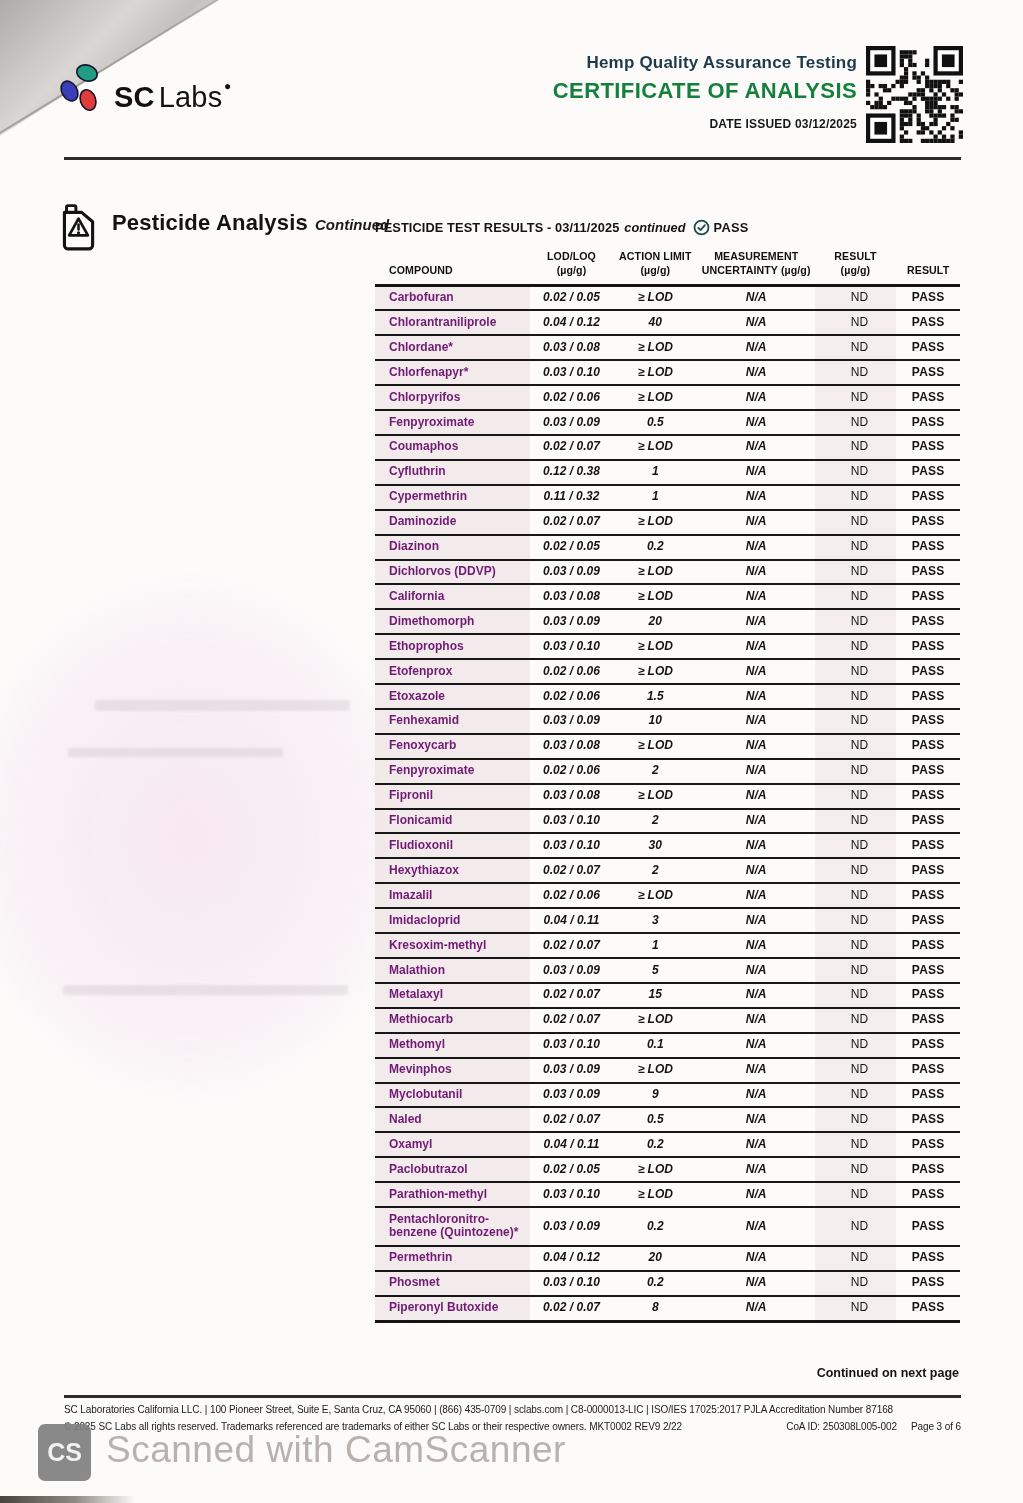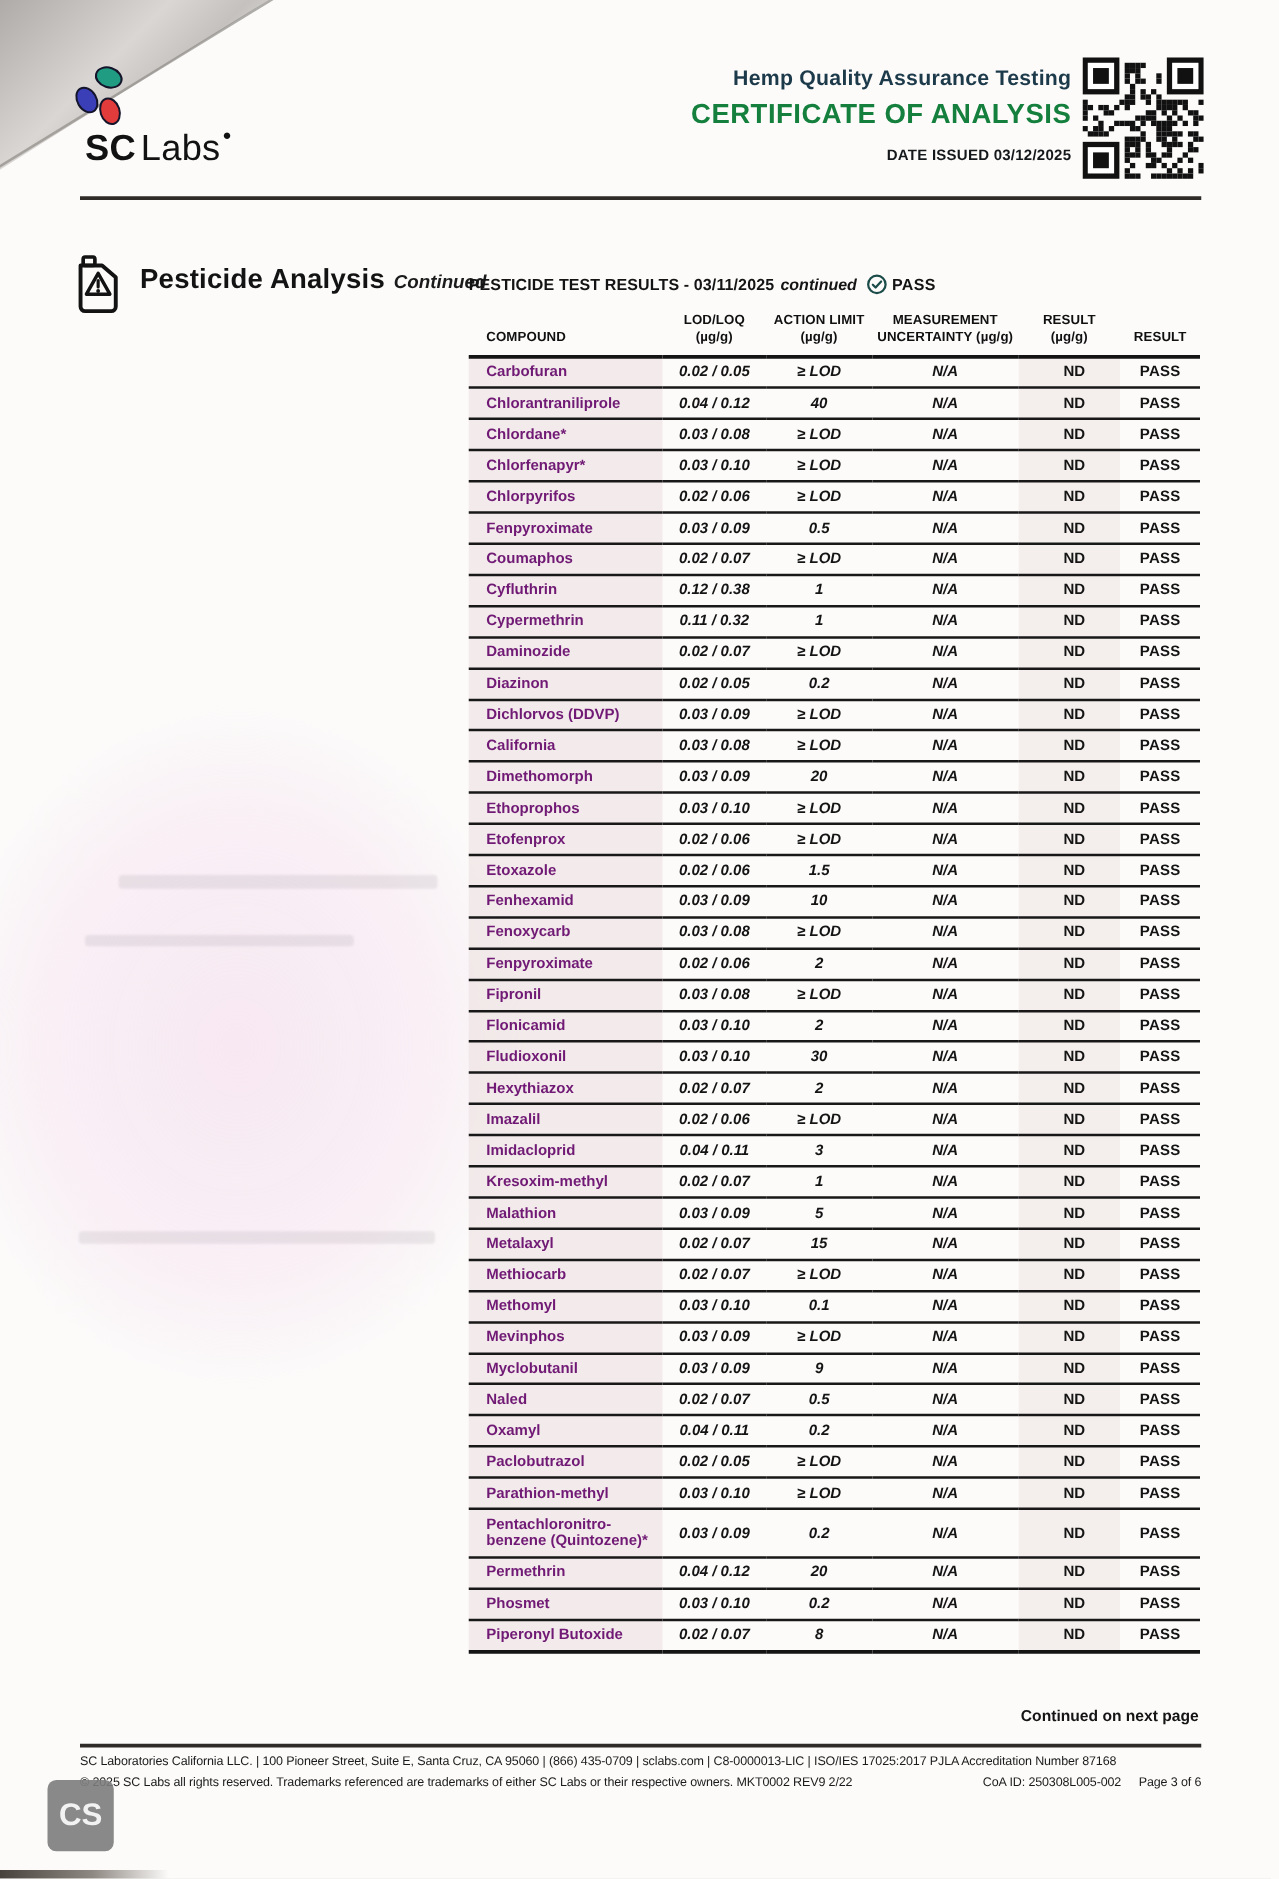--- a/index.html
+++ b/index.html
@@ -25,21 +25,21 @@
   }
   .ghost{position:absolute;background:rgba(115,105,112,.12);border-radius:3px;filter:blur(1px);z-index:0;}
   .g1{left:95px;top:700px;width:255px;height:11px;}
   .g2{left:68px;top:748px;width:215px;height:9px;}
   .g3{left:63px;top:985px;width:285px;height:10px;}
   .bottom-smudge{
     position:absolute;left:0;top:1496px;width:135px;height:7px;z-index:3;
     background:linear-gradient(to right,#49433e,#8f8983 55%,rgba(185,179,174,0) 100%);
   }
   
-  .logo{position:absolute;left:58px;top:49px;display:flex;align-items:flex-start;z-index:1;flex-direction:column;}
+  .logo{position:absolute;left:58px;top:60px;display:flex;align-items:flex-end;z-index:1;}
   .logo svg{display:block;}
   .logo-text{margin-left:10px;font-size:29px;letter-spacing:.2px;color:#121212;position:relative;}
   .logo-text .sc{font-weight:800;}
   .logo-text .labs{font-weight:500;margin-left:4px;}
   .logo-dot{position:absolute;top:-2px;right:-9px;font-size:12px;}
   .head-right{position:absolute;right:166px;top:53px;text-align:right;z-index:1;}
   .head-program{font-size:17px;font-weight:700;color:#1d3a4a;letter-spacing:.2px;}
   .head-title{font-size:22px;font-weight:800;color:#15803d;letter-spacing:.4px;margin-top:5px;}
   .head-date{font-size:12px;font-weight:700;color:#15181b;margin-top:13px;letter-spacing:.2px;}
   .qr{position:absolute;right:60px;top:44px;z-index:1;}
@@ -66,21 +66,21 @@
   .ptable tbody tr:first-child{border-top:3px solid #141414;}
   .ptable tbody tr:last-child{border-bottom:3px solid #141414;}
   .ptable td{padding:4.5px 2px;font-size:12px;line-height:1.16;text-align:center;}
   td.c-compound{
     width:152px;text-align:left;padding-left:14px;font-weight:700;color:#701a75;
     background:rgba(235,222,222,.55);overflow-wrap:anywhere;
   }
   td.c-lod{width:84px;font-style:italic;font-weight:600;}
   td.c-action{width:88px;font-style:italic;font-weight:600;}
   td.c-uncert{width:118px;font-style:italic;font-weight:600;}
-  td.c-result{width:76px;font-weight:700;background:rgba(236,227,222,.5);padding-left:10px;}
+  td.c-result{width:76px;font-weight:400;background:rgba(236,227,222,.5);padding-left:10px;}
   td.c-status{width:63px;font-weight:800;letter-spacing:.2px;}
   .continued-note{position:absolute;right:64px;top:1366px;font-size:12.5px;font-weight:600;z-index:1;}
   
   .rule-bottom{position:absolute;left:64px;right:62px;top:1395px;height:3px;background:#2e2b28;z-index:1;}
   .foot1{position:absolute;left:64px;right:62px;top:1404px;font-size:10px;letter-spacing:-.1px;color:#1b1b1b;white-space:nowrap;z-index:1;}
   .foot2{position:absolute;left:64px;right:62px;top:1421px;display:flex;justify-content:space-between;font-size:10px;letter-spacing:-.1px;color:#1b1b1b;z-index:1;}
   .foot2-right{display:flex;gap:14px;}
   
   .cs-badge{
     position:absolute;left:38px;top:1424px;width:53px;height:57px;z-index:2;
@@ -692,14 +692,15 @@
   <div class="foot1">SC Laboratories California LLC. | 100 Pioneer Street, Suite E, Santa Cruz, CA 95060 | (866) 435-0709 | sclabs.com | C8-0000013-LIC | ISO/IES 17025:2017 PJLA Accreditation Number 87168</div>
   <div class="foot2">
     <span>© 2025 SC Labs all rights reserved. Trademarks referenced are trademarks of either SC Labs or their respective owners. MKT0002 REV9 2/22</span>
     <span class="foot2-right">
       <span>CoA ID: 250308L005-002</span>
       <span>Page 3 of 6</span>
     </span>
   </div>
 
   <div class="cs-badge">CS</div>
+  <div class="cs-text">Scanned with CamScanner</div>
 
 </div>
 
 </body></html>

